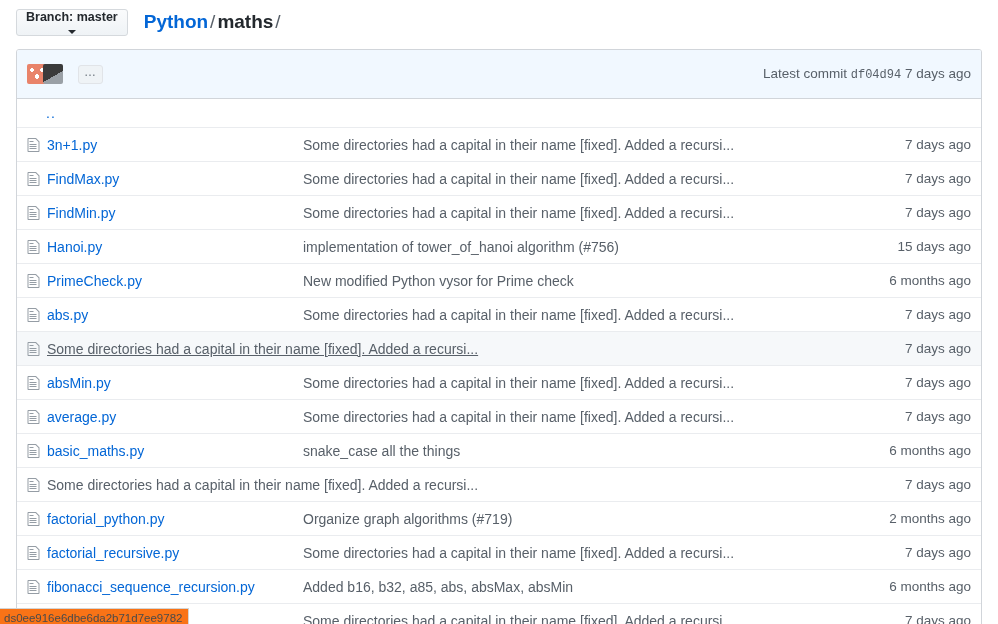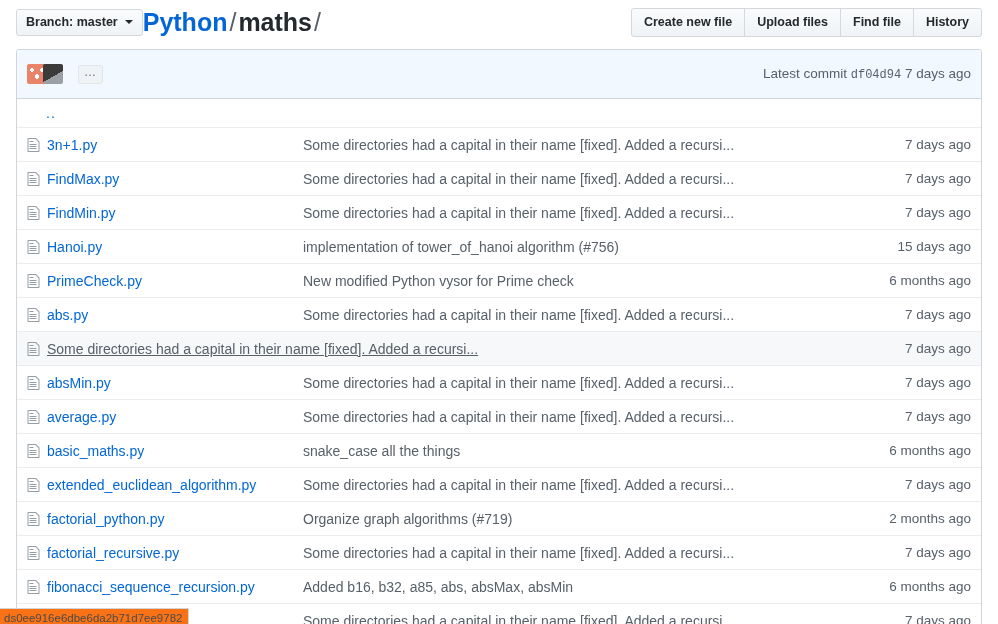--- a/index.html
+++ b/index.html
@@ -32,31 +32,33 @@
     height: 27px;
     padding: 0 9px;
     background: linear-gradient(#fafbfc, #eff3f6);
     border: 1px solid #d5d9dd;
     border-radius: 3px;
     font-size: 12.5px;
     font-weight: bold;
     color: #24292e;
     cursor: pointer;
     white-space: nowrap;
+    flex-direction: column;
   }
   .caret {
     display: inline-block;
     width: 0; height: 0;
     border-left: 4px solid transparent;
     border-right: 4px solid transparent;
     border-top: 4px solid #24292e;
     margin-left: 1px;
   }
   .breadcrumb {
-    font-size: 25px;
+    margin-left: 16px;
+    font-size: 19px;
     color: #24292e;
     white-space: nowrap;
     text-align: right;
   }
   .breadcrumb a {
     color: #0366d6;
     text-decoration: none;
     font-weight: bold;
   }
   .breadcrumb .sep { color: #586069; font-weight: normal; padding: 0 2px; }
@@ -258,26 +260,20 @@
     <span>Branch: master</span>
     <span class="caret"></span>
   </button>
 
   <div class="breadcrumb">
     <a href="#">Python</a><span class="sep">/</span><span class="cur">maths</span><span class="sep">/</span>
   </div>
 
   <div class="topbar-spacer"></div>
 
-  <div class="btn-group">
-    <button class="gbtn">Create new file</button>
-    <button class="gbtn">Upload files</button>
-    <button class="gbtn">Find file</button>
-    <button class="gbtn">History</button>
-  </div>
 </div>
 
 <div class="filebox">
 
   <div class="commitbar">
     <span class="avatars">
       <span class="avatar a1"></span>
       <span class="avatar a2"></span>
     </span>
 
@@ -392,21 +388,20 @@
         <span class="c-name"><a href="#">basic_maths.py</a></span>
         <span class="c-msg"><a href="#">snake_case all the things</a></span>
         <span class="c-age">6 months ago</span>
       </div>
       <div class="row">
         <span class="c-icon">
           <svg class="file-icon" width="13" height="16" viewBox="0 0 12 16" aria-hidden="true">
             <path fill="currentColor" d="M6 5H2V4h4v1zM2 8h7V7H2v1zm0 2h7V9H2v1zm0 2h7v-1H2v1zm10-7.5V14c0 .55-.45 1-1 1H1c-.55 0-1-.45-1-1V2c0-.55.45-1 1-1h7.5L12 4.5zM11 5L8 2H1v12h10V5z"></path>
           </svg>
         </span>
-        <span class="c-name"><a href="#">extended_euclidean_algorithm.py</a></span>
         <span class="c-msg"><a href="#">Some directories had a capital in their name [fixed]. Added a recursi...</a></span>
         <span class="c-age">7 days ago</span>
       </div>
       <div class="row">
         <span class="c-icon">
           <svg class="file-icon" width="13" height="16" viewBox="0 0 12 16" aria-hidden="true">
             <path fill="currentColor" d="M6 5H2V4h4v1zM2 8h7V7H2v1zm0 2h7V9H2v1zm0 2h7v-1H2v1zm10-7.5V14c0 .55-.45 1-1 1H1c-.55 0-1-.45-1-1V2c0-.55.45-1 1-1h7.5L12 4.5zM11 5L8 2H1v12h10V5z"></path>
           </svg>
         </span>
         <span class="c-name"><a href="#">factorial_python.py</a></span>

